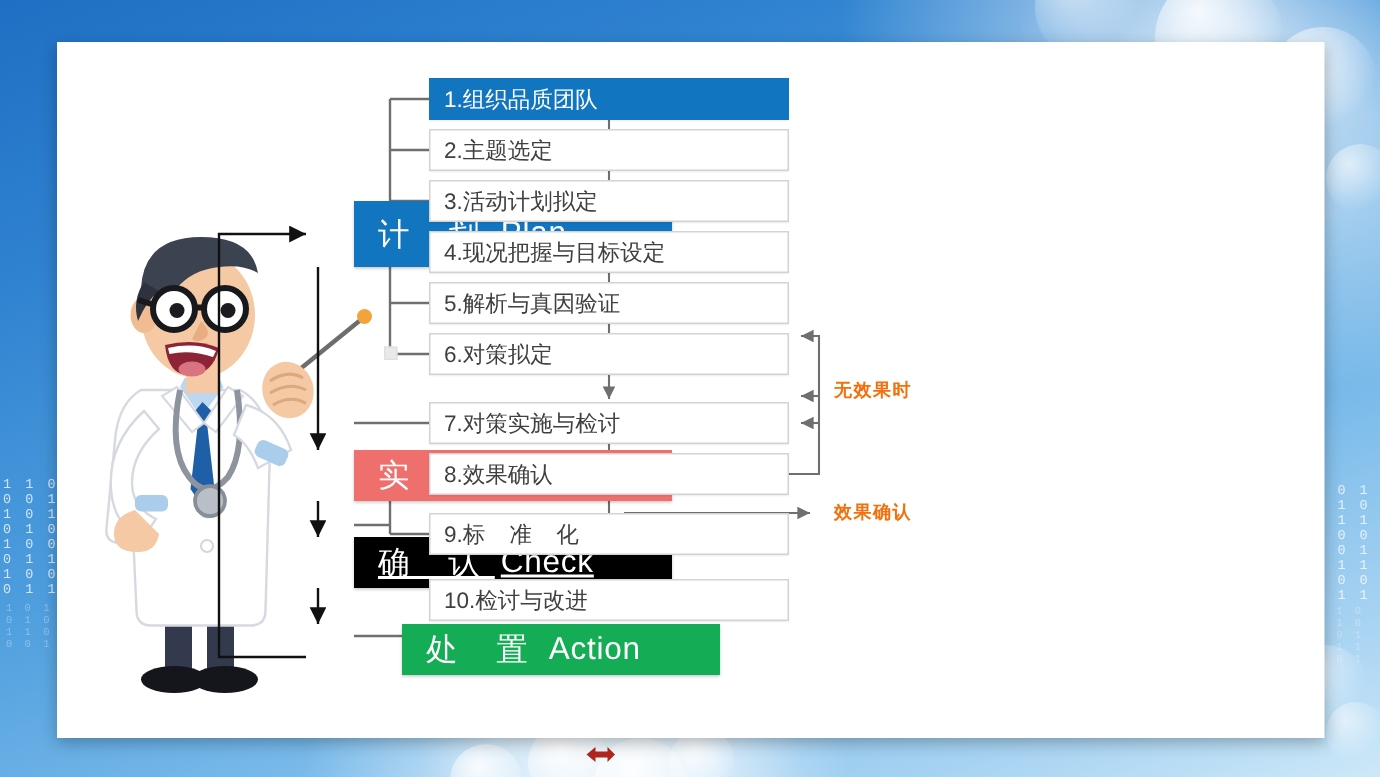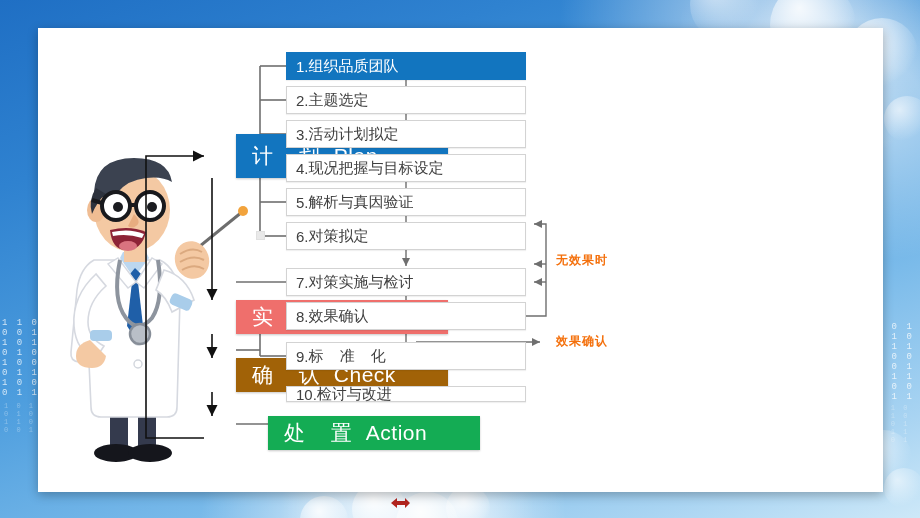--- a/index.html
+++ b/index.html
@@ -236,21 +236,21 @@
     <div class="phase" style="left:198px;top:106px;width:212px;height:44px;background:#1275bf;">
       <span class="cn">计 划</span>
       <span>Plan</span>
     </div>
 
     <div class="phase" style="left:198px;top:272px;width:212px;height:34px;background:#ef6f6c;">
       <span class="cn">实 施</span>
       <span>Do</span>
     </div>
 
-    <div class="phase" style="left:198px;top:330px;width:212px;height:34px;background:#a16207;">
+    <div class="phase" style="left:198px;top:330px;width:212px;height:34px;background:#000000;text-decoration:underline;">
       <span class="cn">确 认</span>
       <span>Check</span>
     </div>
 
     <div class="phase" style="left:198px;top:388px;width:212px;height:34px;background:#14ac54;margin-left:32px;">
       <span class="cn">处 置</span>
       <span>Action</span>
     </div>
 
     <div class="step hl" style="left:248px;top:24px;width:240px;height:28px;">
@@ -282,21 +282,21 @@
         <span>对策实施与检讨</span>
     </div>
     <div class="step" style="left:248px;top:274px;width:240px;height:28px;">
       <span>8.</span>
         <span>效果确认</span>
     </div>
     <div class="step" style="left:248px;top:314px;width:240px;height:28px;">
       <span>9.</span>
         <span class="sp">标 准 化</span>
     </div>
-    <div class="step" style="left:248px;top:358px;width:240px;height:16px;">
+    <div class="step" style="left:248px;top:358px;width:240px;height:28px;">
       <span>10.</span>
         <span>检讨与改进</span>
     </div>
 
     <div class="loop-label" style="left:518px;top:224px;">无效果时</div>
     <div class="loop-label" style="left:518px;top:305px;">效果确认</div>
 
   </div>
 </div>
 

